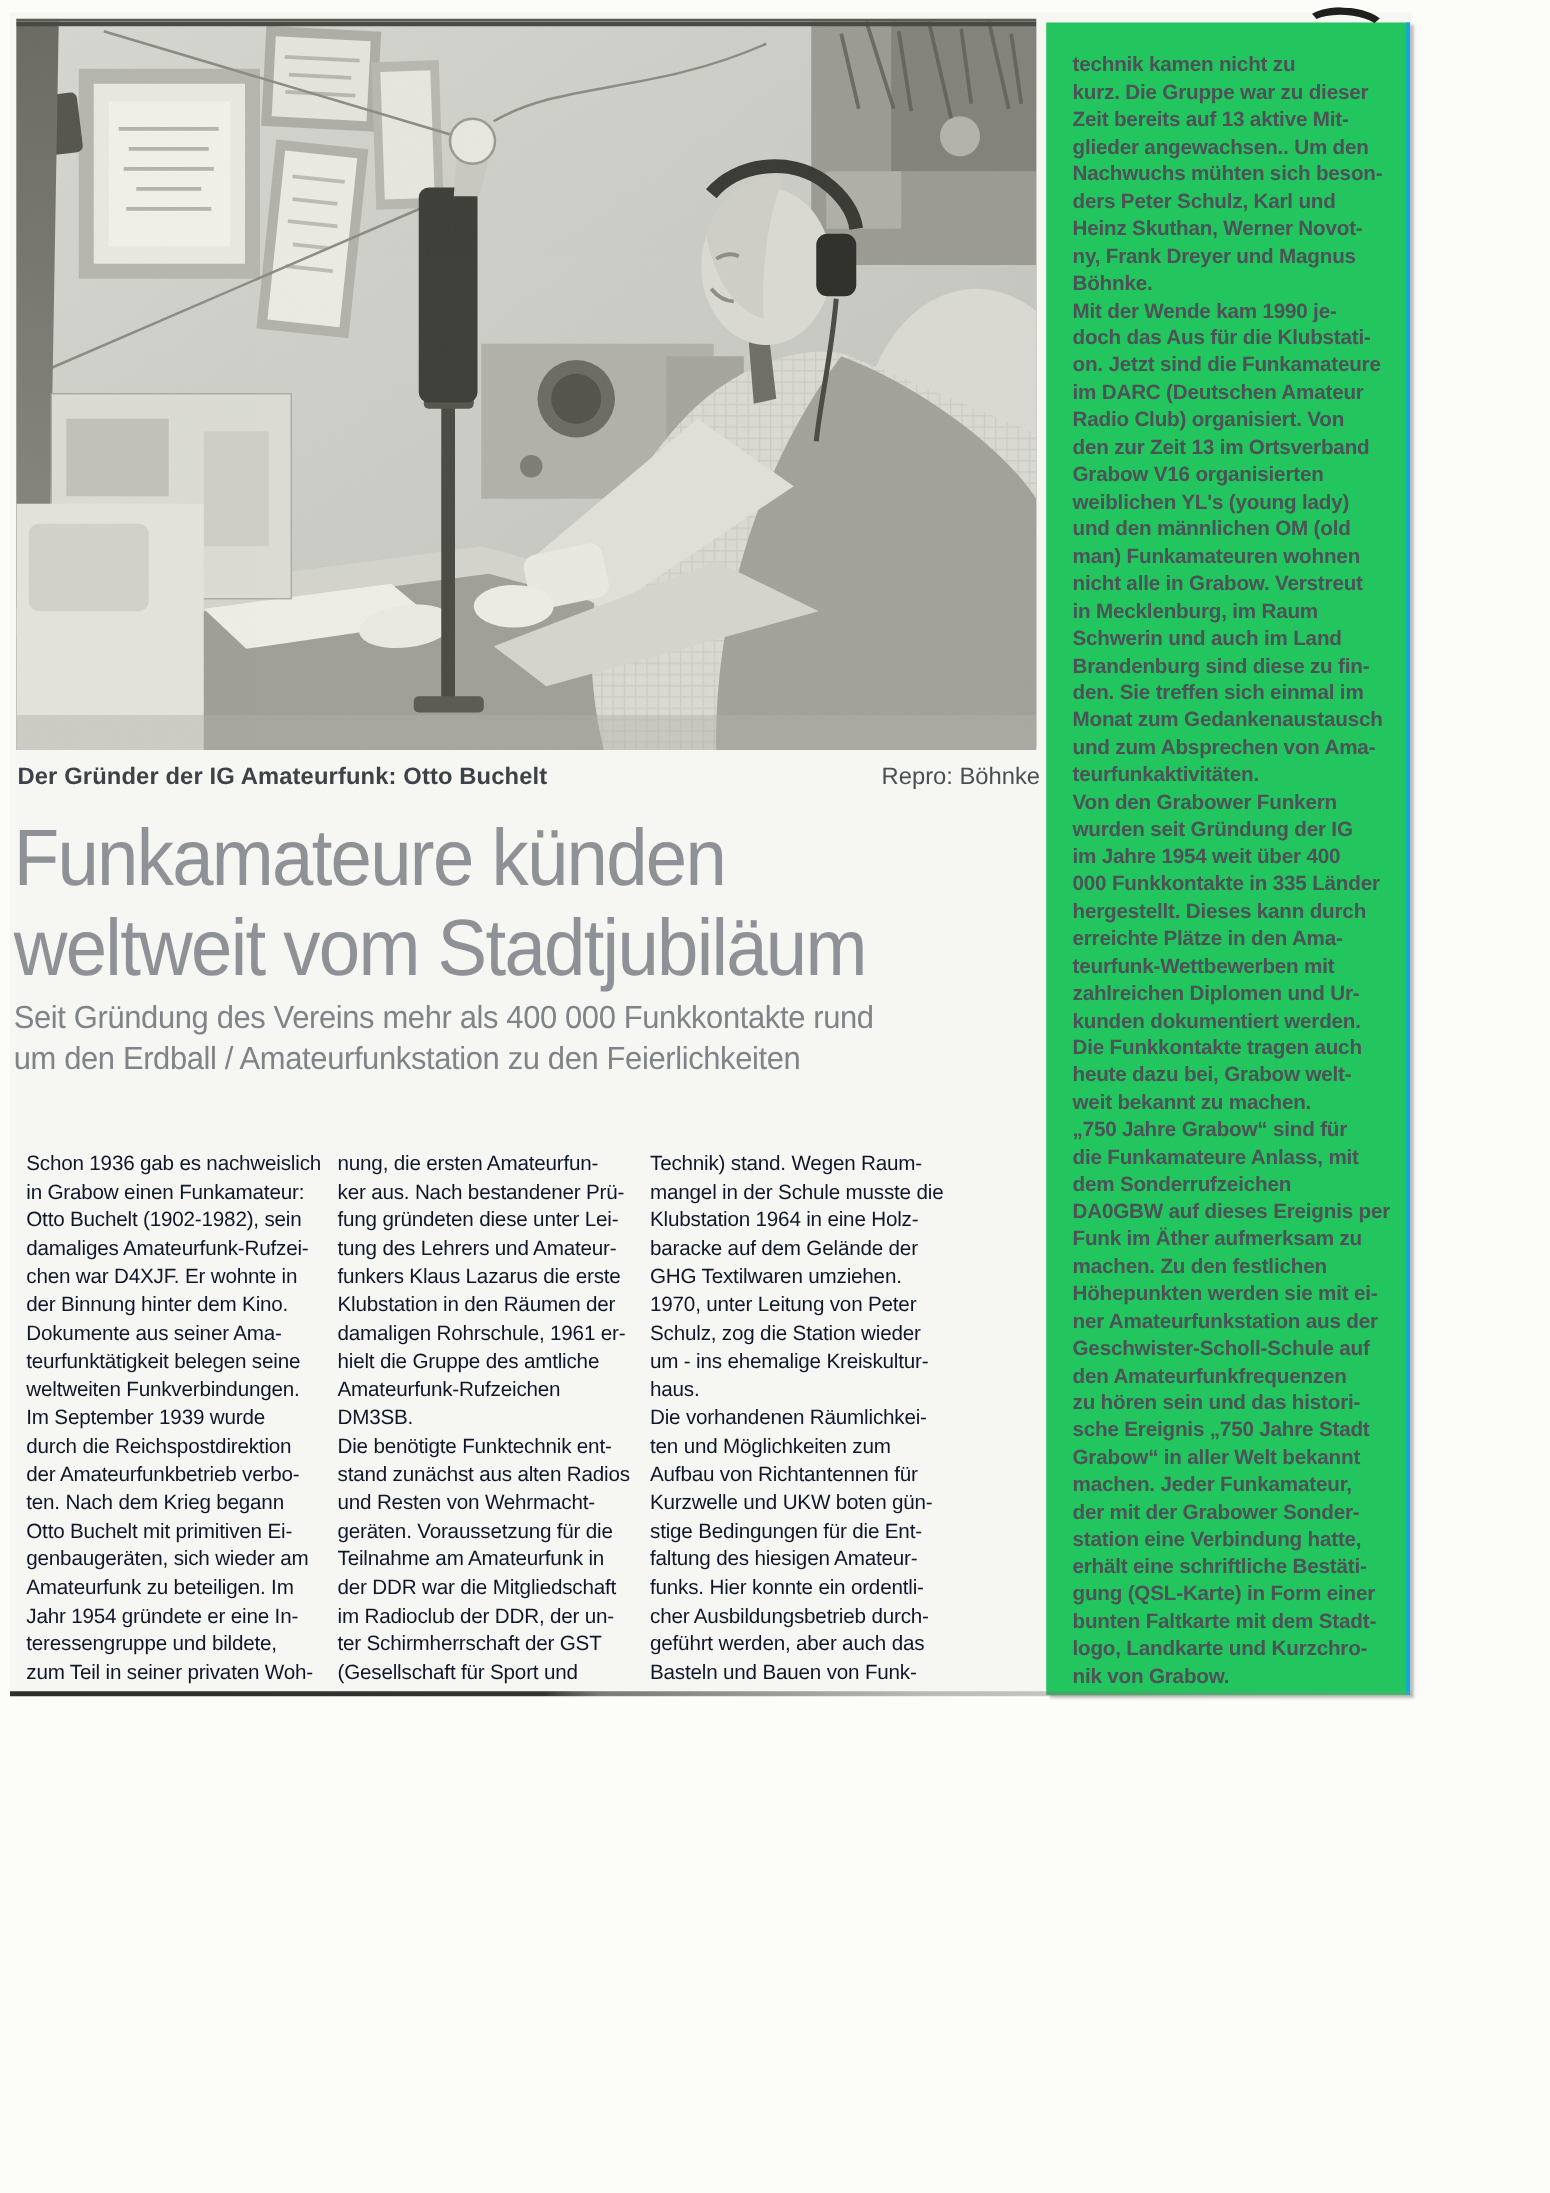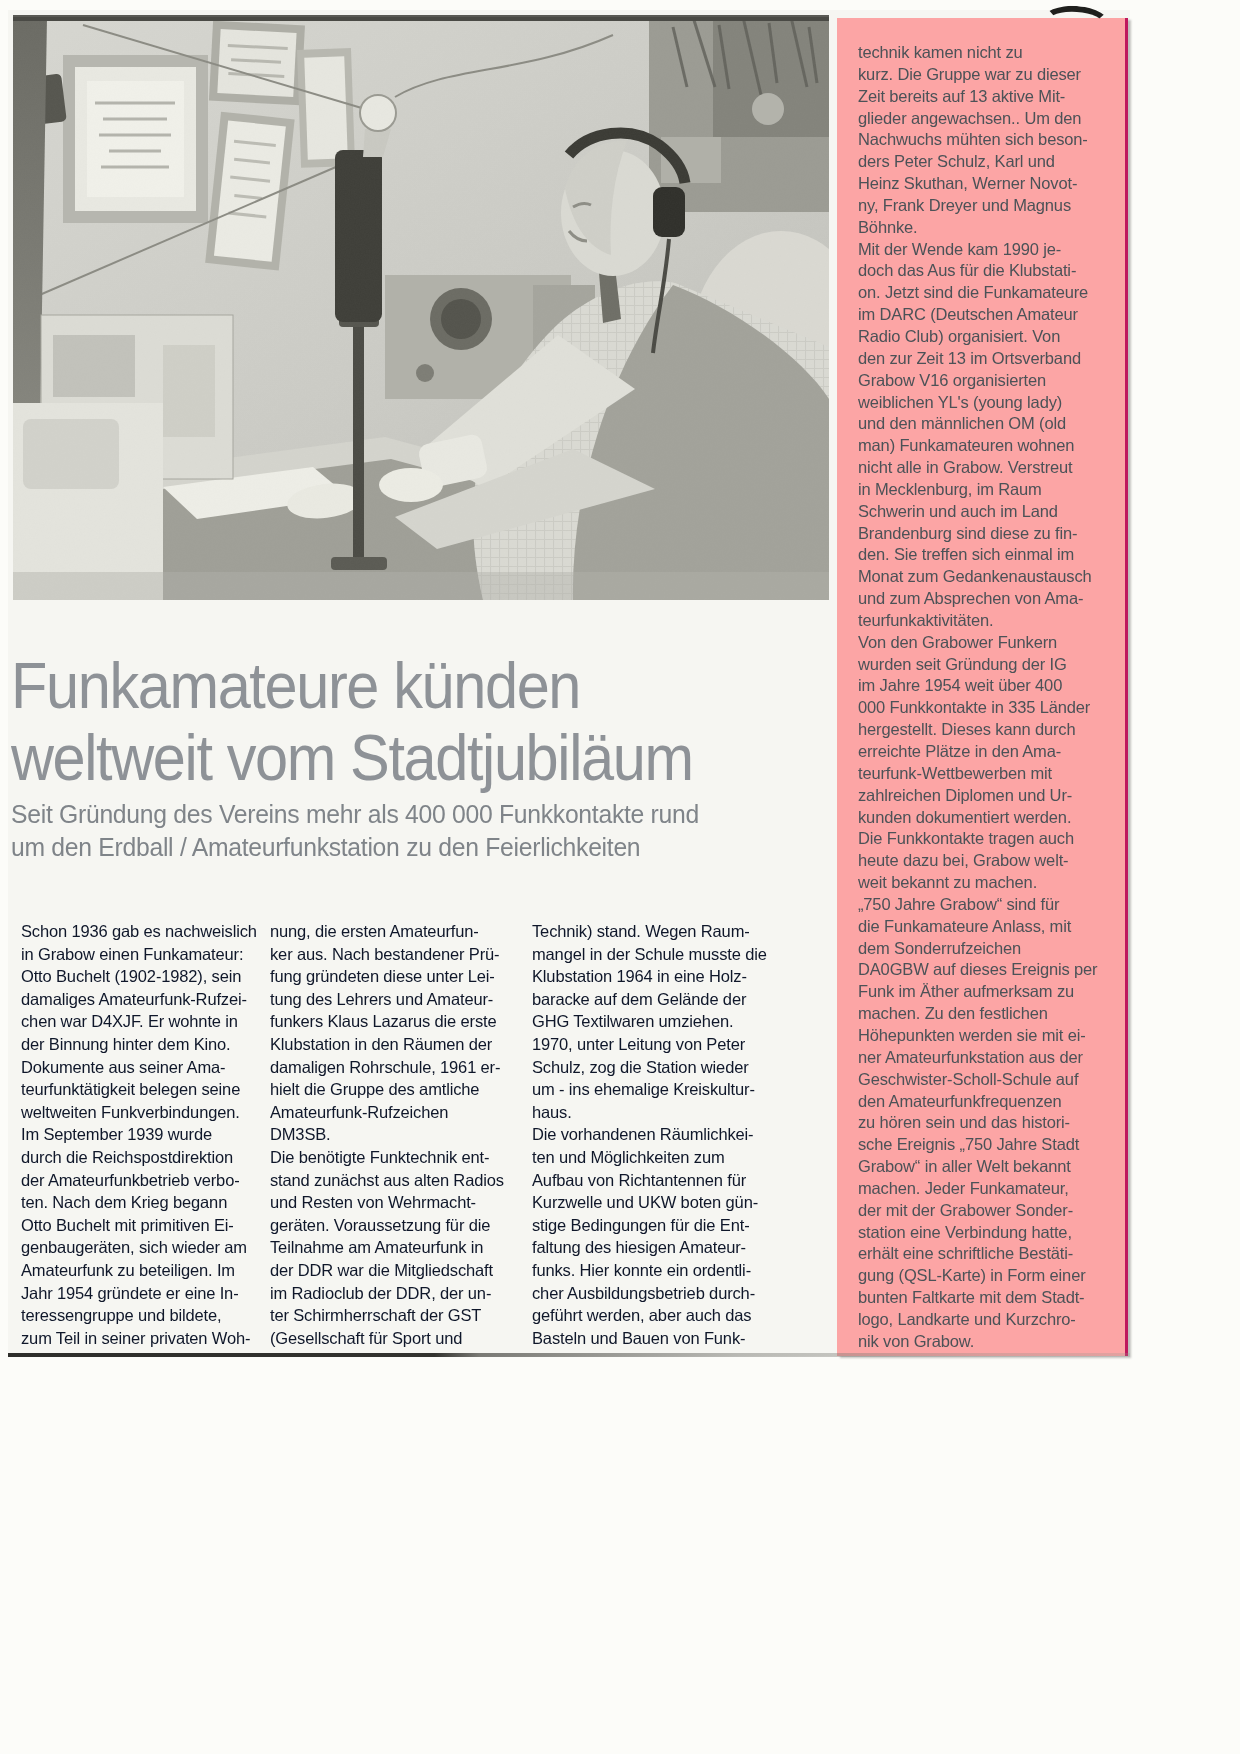--- a/index.html
+++ b/index.html
@@ -46,28 +46,29 @@
   .columns{
     position:absolute;left:13px;top:910px;width:740px;
     display:flex;
   }
   .col{
     flex:none;width:249px;
     font-size:16.5px;line-height:22.6px;letter-spacing:-.15px;
     color:#0f172a;white-space:pre;
   }
   .col:nth-child(2){width:250px;}
-  .col:nth-child(3){width:237px;margin-left:12px;}
+  .col:nth-child(3){width:237px;}
   .sidebar{
     position:absolute;left:829px;top:8px;width:291px;height:1338px;
-    background:#fca5a5;
-    border-right:3px solid #be185d;
+    background:#22c55e;
+    border-right:3px solid #0ea5e9;
     box-shadow:3px 2px 2px rgba(90,90,85,.35);
     box-sizing:border-box;
     padding:24px 14px 0 21px;
+    font-weight:bold;
   }
   .sidebar-text{
     font-size:16.5px;line-height:21.85px;letter-spacing:-.15px;
     color:#4c5257;white-space:pre;
   }
   .edge-bottom{
     position:absolute;left:0px;top:1343px;width:1122px;height:4px;
     background:linear-gradient(to right,
       #2e2e2b 0%, #33332f 38%, rgba(80,80,75,.75) 42%,
       rgba(110,110,104,.45) 65%, rgba(140,140,134,.3) 88%, rgba(150,150,144,.25) 100%);
@@ -200,20 +201,24 @@
           <polygon points="352,112 378,112 370,140 350,140" fill="#c9c9c2"></polygon>
           <circle cx="365" cy="96" r="18" fill="#e8e8e1" stroke="#9a9a92" stroke-width="2"></circle>
         </g>
 
         <rect x="0" y="555" width="816" height="28" fill="#b2b2ab" opacity=".45"></rect>
         <rect x="0" y="0" width="816" height="583" filter="url(#grain)" opacity=".10"></rect>
         <rect x="0" y="0" width="816" height="4" fill="#4a4a45"></rect>
       </svg>
     </div>
 
+    <div class="caption-row">
+      <span class="caption">Der Gründer der IG Amateurfunk: Otto Buchelt</span>
+      <span class="credit">Repro: Böhnke</span>
+    </div>
 
     <h1 class="headline">Funkamateure künden
 weltweit vom Stadtjubiläum</h1>
 
     <h2 class="subhead">Seit Gründung des Vereins mehr als 400 000 Funkkontakte rund
 um den Erdball / Amateurfunkstation zu den Feierlichkeiten</h2>
 
     <div class="columns">
       <div class="col">Schon 1936 gab es nachweislich
 in Grabow einen Funkamateur:

